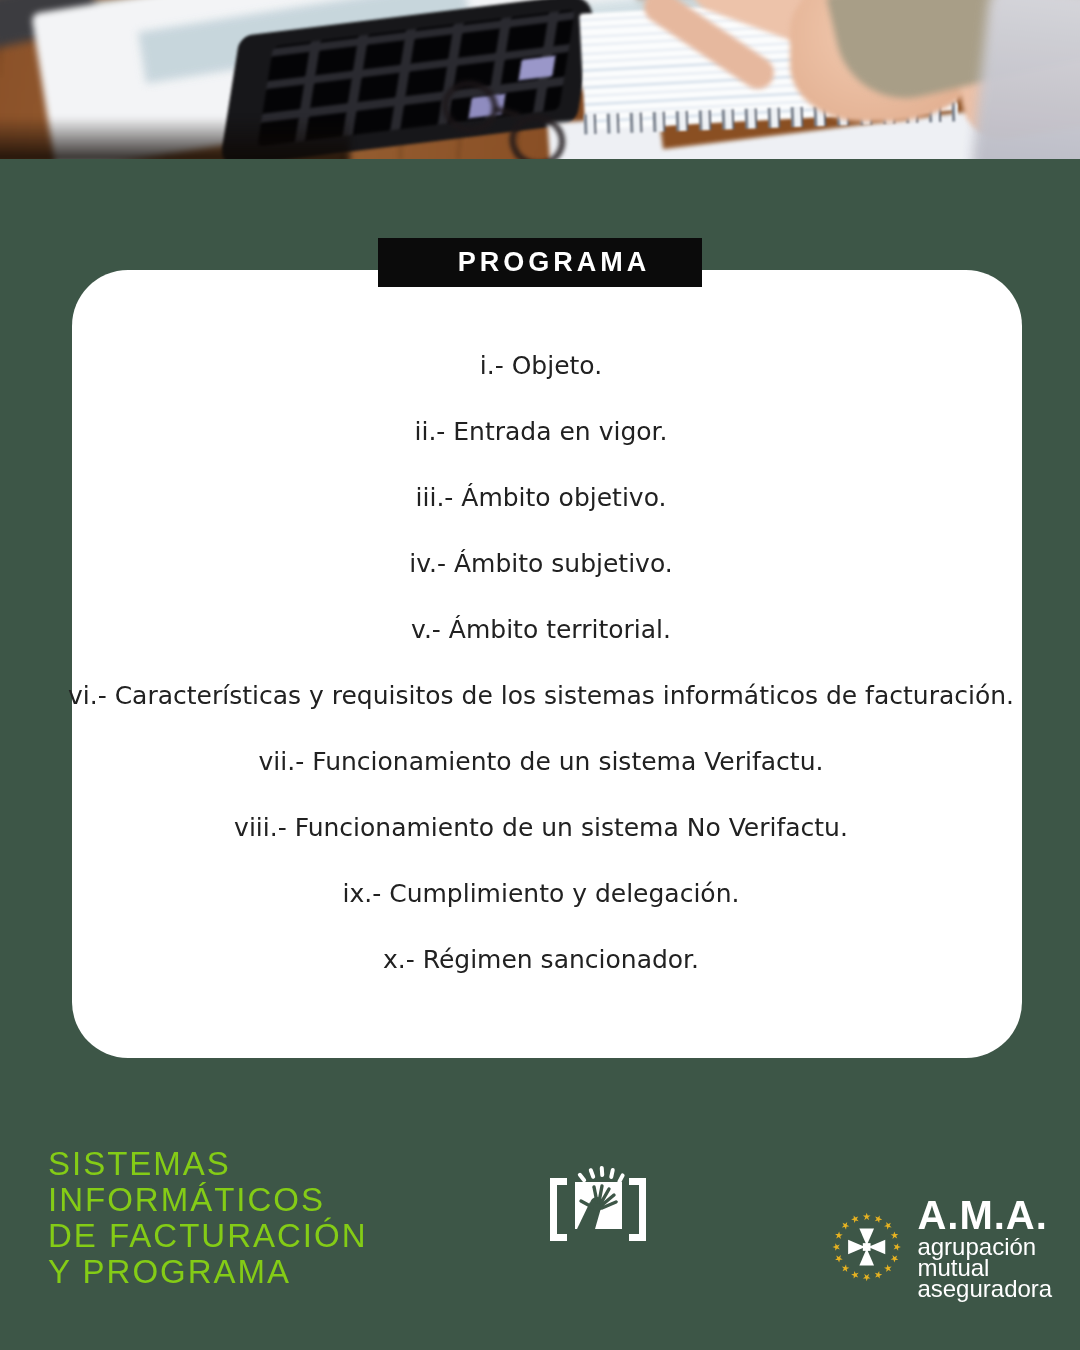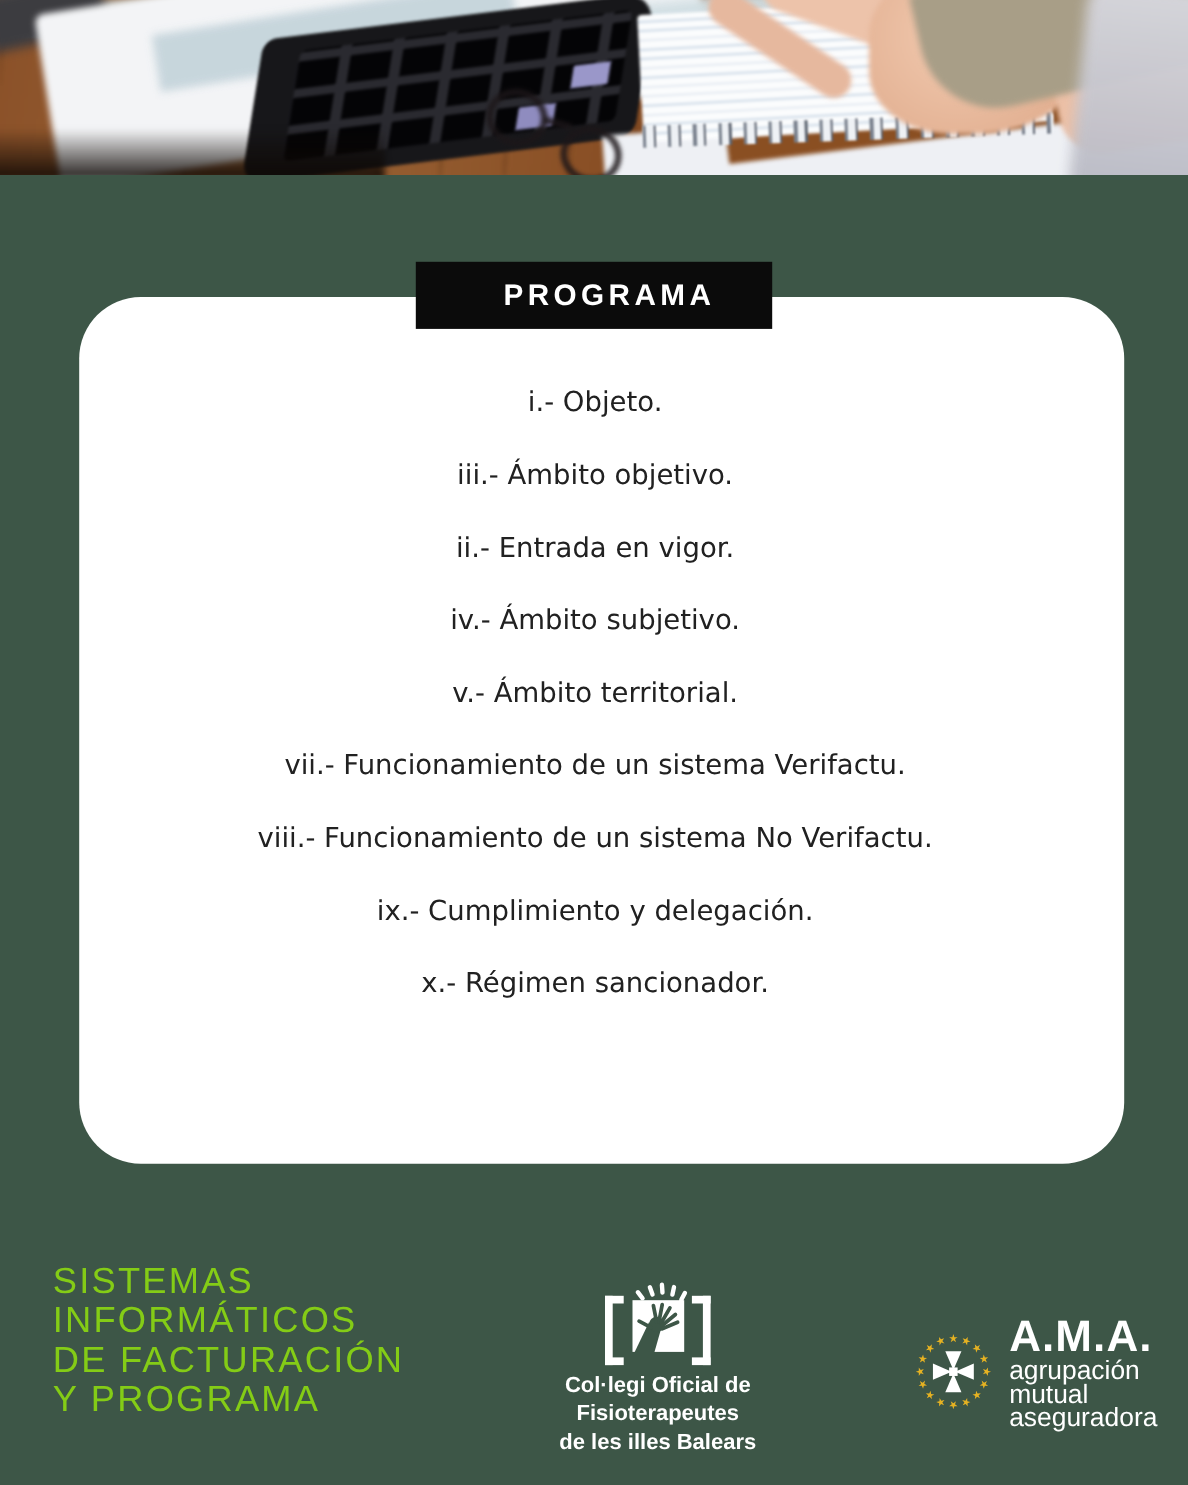--- a/index.html
+++ b/index.html
@@ -49,21 +49,21 @@
   .ph-f1 { left:-6px; top:36px; width:150px; height:32px; background:#e6b89e; border-radius:20px; transform:rotate(34deg); }
   .ph-f2 { left:48px; top:2px; width:190px; height:46px; background:#edc3aa; border-radius:24px; transform:rotate(20deg); }
   .ph-fist { left:150px; top:-18px; width:200px; height:152px; background:radial-gradient(circle at 40% 40%, #f2cab0, #dca686); border-radius:46% 54% 58% 42%; }
   .ph-ring { left:228px; top:20px; width:36px; height:9px; background:#d4d8df; border-radius:5px; transform:rotate(-14deg); }
   .ph-wrist { left:318px; top:24px; width:170px; height:120px; background:#ecc0a6; border-radius:40px 16px 16px 40px; transform:rotate(-9deg); }
   .ph-sleeve { right:-36px; top:-36px; width:280px; height:118px; background:#a89e87; border-radius:0 0 0 70px; transform:rotate(-13deg); filter:blur(3px); }
   .ph-blurobj { right:-30px; top:-12px; width:130px; height:200px; background:linear-gradient(180deg,#d9d9e0,#b7b8c2); border-radius:22px; transform:rotate(6deg); filter:blur(6px); opacity:.95; }
   .ph-shadow { left:-10px; bottom:-4px; width:360px; height:46px; background:linear-gradient(180deg, transparent, rgba(14,8,4,.9)); filter:blur(3px); }
 
   
-  .band { position:absolute; left:378px; top:238px; width:324px; height:61px; z-index:3;
+  .band { position:absolute; left:378px; top:238px; width:324px; height:49px; z-index:3;
     display:flex; align-items:center; justify-content:center;padding-left:28px; }
   .band-label { color:#ffffff; font-weight:700; font-size:27px; letter-spacing:4px; }
 
   
   .card { position:absolute; left:72px; top:270px; width:950px; height:788px; background:#ffffff;
     border-radius:56px; z-index:2; }
   .list { position:absolute; left:0; right:12px; top:62px; }
   .item { height:66px; display:flex; align-items:center; justify-content:center;
     font-family:"DejaVu Sans","Liberation Sans",sans-serif; font-size:25px; color:#212121; white-space:nowrap; }
 
@@ -129,24 +129,25 @@
     <div class="ph-shadow"></div>
   </div>
 
   <div class="band" style="background:#0B0B0B;">
     <span class="band-label">PROGRAMA</span>
   </div>
 
   <div class="card">
     <div class="list">
       <div class="item">i.- Objeto.</div>
+      <div class="item">ii.- Entrada en vigor.</div>
       <div class="item">iii.- Ámbito objetivo.</div>
-      <div class="item">ii.- Entrada en vigor.</div>
       <div class="item">iv.- Ámbito subjetivo.</div>
       <div class="item">v.- Ámbito territorial.</div>
+      <div class="item">vi.- Características y requisitos de los sistemas informáticos de facturación.</div>
       <div class="item">vii.- Funcionamiento de un sistema Verifactu.</div>
       <div class="item">viii.- Funcionamiento de un sistema No Verifactu.</div>
       <div class="item">ix.- Cumplimiento y delegación.</div>
       <div class="item">x.- Régimen sancionador.</div>
     </div>
   </div>
 
   <div class="footer-title">
     <span>SISTEMAS</span>
     <span>INFORMÁTICOS</span>
@@ -172,24 +173,20 @@
           <g stroke="#3D5647" stroke-width="3.4" stroke-linecap="round" fill="none">
             <path d="M22 20 L19 5"></path>
             <path d="M24 20 L27 4"></path>
             <path d="M26 21 L34 7"></path>
             <path d="M27 23 L39 13"></path>
             <path d="M27 26 L41 20"></path>
             <path d="M17 25 L6 19"></path>
           </g>
         </svg>
       </div>
-    </div>
-    <div class="college-name">
-      <div>Col·legi Oficial de Fisioterapeutes</div>
-      <div>de les illes Balears</div>
     </div>
   </div>
 
   <div class="ama">
     <svg viewBox="-50 -50 100 100" width="94" height="94">
       <defs>
         <path id="st" d="M0 -5.2 L1.2 -1.6 L5 -1.6 L1.9 0.7 L3.1 4.3 L0 2 L-3.1 4.3 L-1.9 0.7 L-5 -1.6 L-1.2 -1.6 Z" fill="#E6B222"></path>
       </defs>
       <g>
         <use href="#st" transform="rotate(0) translate(0,-39)"></use>

